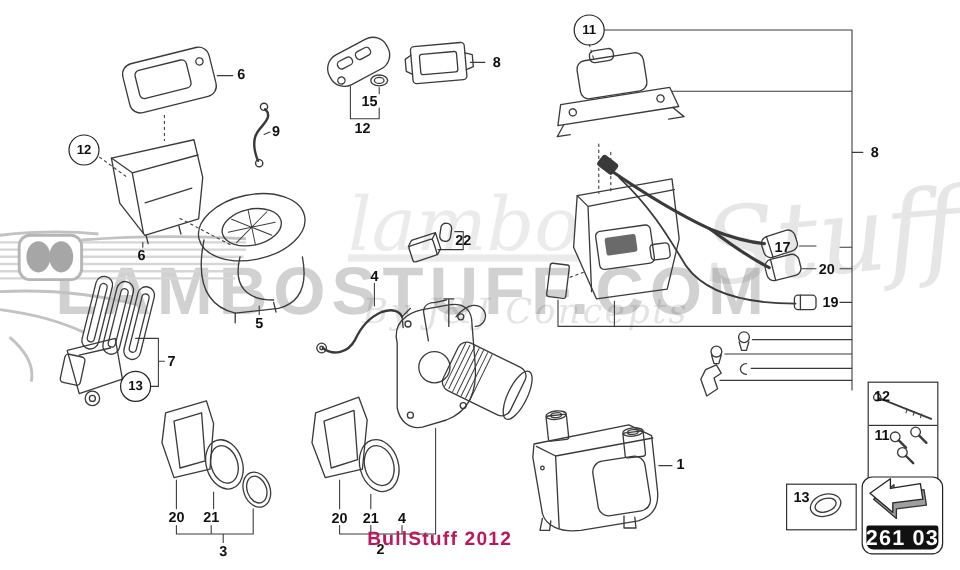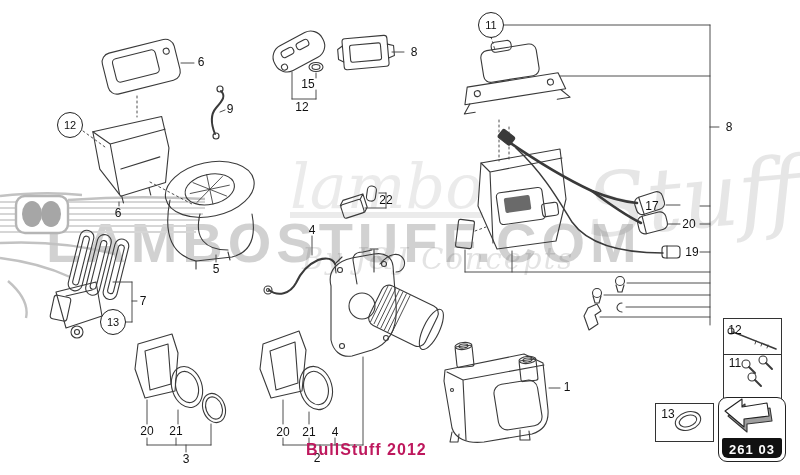--- a/index.html
+++ b/index.html
@@ -19,25 +19,25 @@
   
   svg.art{position:absolute;left:0;top:0;z-index:4;}
   
   .kitbox{position:absolute;background:#fff;border:1.2px solid #333;z-index:3;}
   .kitbox-divider{position:absolute;left:0;right:0;border-top:1.2px solid #333;}
   .navbox{position:absolute;left:718px;top:397px;width:68px;height:65px;background:#fff;
           border:1.6px solid #222;border-radius:9px;z-index:3;box-sizing:border-box;}
   .navbox-strip{position:absolute;left:3px;right:3px;bottom:3px;height:20px;background:#111;
                 border-radius:2px 2px 6px 6px;}
   
-  .plabel{position:absolute;transform:translate(-50%,-50%);font-weight:normal;font-size:12px;
+  .plabel{position:absolute;transform:translate(-50%,-50%);font-weight:bold;font-size:12px;
           color:#111;z-index:5;white-space:nowrap;}
   .circled{width:24px;height:24px;border:1.4px solid #222;border-radius:50%;
            display:flex;align-items:center;justify-content:center;font-size:11px;background:rgba(255,255,255,0.55);}
-  .code-label{position:absolute;transform:translate(-50%,-50%);font-weight:bold;font-size:13px;
+  .code-label{position:absolute;transform:translate(-50%,-50%);font-weight:bold;font-size:18px;
               color:#fff;letter-spacing:1px;z-index:6;white-space:nowrap;}
 </style>
 </head>
 <body>
 
 <div class="page">
 
   <svg class="art" width="800" height="475" style="z-index:1">
     <g stroke="#d6d6d6" stroke-width="2" fill="none">
       <path d="M0,202 H205 M0,208 H205 M0,214 H203 M0,220 H200 M0,226 H198 M0,232 H196"></path>

